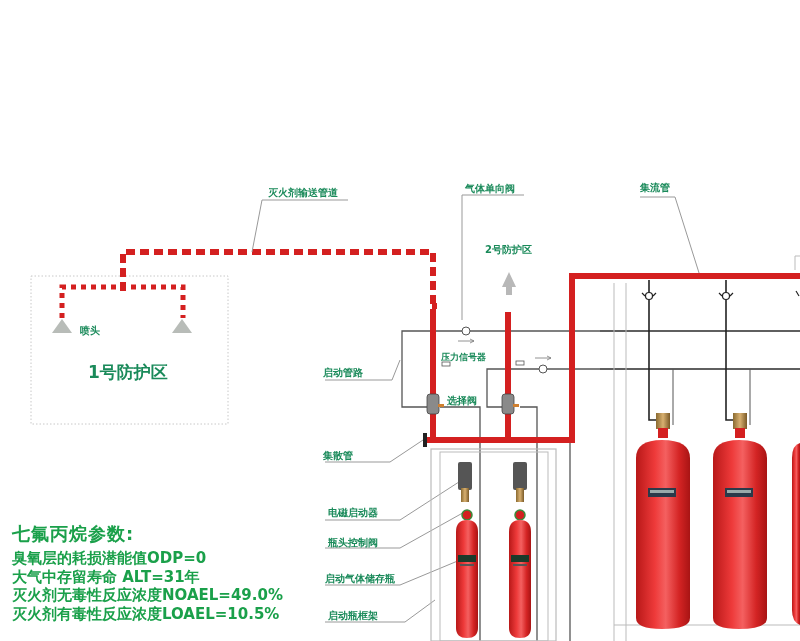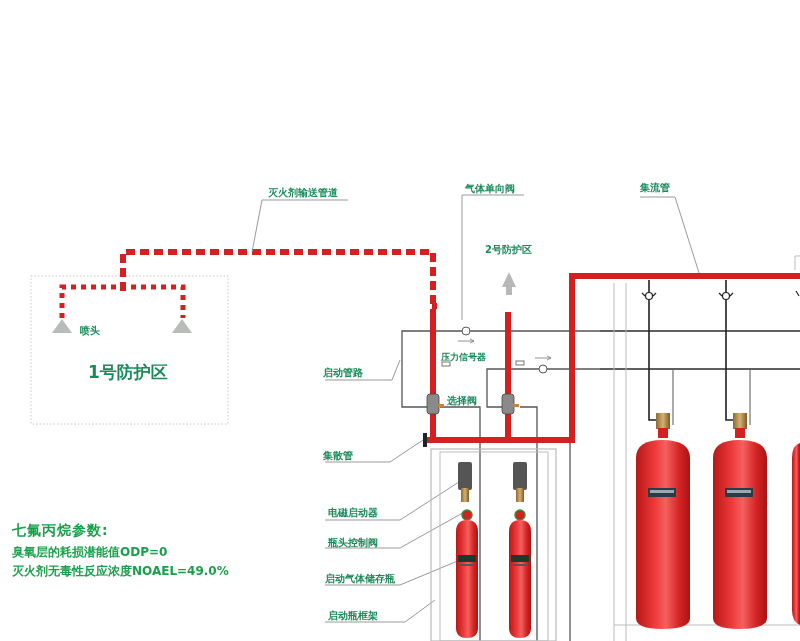--- a/index.html
+++ b/index.html
@@ -3,22 +3,22 @@
 <meta charset="utf-8">
 <style>
   html,body{margin:0;padding:0;background:#ffffff;}
   body{width:800px;height:641px;overflow:hidden;position:relative;font-family:"DejaVu Sans","Liberation Sans",sans-serif;}
   #stage{position:absolute;left:0;top:0;width:800px;height:641px;}
   .lbl{font-family:"DejaVu Sans","Liberation Sans",sans-serif;font-weight:bold;fill:#1a8a5a;}
   .lbl-sm{font-size:10px;}
   .lbl-xs{font-size:9px;}
   .lbl-zone{font-size:17px;}
   .param{position:absolute;left:12px;top:522px;color:#1aa04a;font-family:"DejaVu Sans","Liberation Sans",sans-serif;font-weight:bold;}
-  .param-title{font-size:14px;letter-spacing:1px;margin-bottom:3px;}
-  .param-line{font-size:12px;line-height:18.5px;white-space:nowrap;}
+  .param-title{font-size:18px;letter-spacing:1px;margin-bottom:3px;}
+  .param-line{font-size:15px;line-height:18.5px;white-space:nowrap;}
 </style>
 </head>
 <body>
 
 <svg id="stage" viewBox="0 0 800 641" xmlns="http://www.w3.org/2000/svg">
   <defs>
     <linearGradient id="cylGrad" x1="0" x2="1" y1="0" y2="0">
       <stop offset="0" stop-color="#b81818"></stop>
       <stop offset="0.35" stop-color="#ee3a3a"></stop>
       <stop offset="0.55" stop-color="#f46060"></stop>
@@ -171,14 +171,16 @@
   <text class="lbl lbl-sm" x="323" y="459">集散管</text>
   <text class="lbl lbl-sm" x="328" y="516">电磁启动器</text>
   <text class="lbl lbl-sm" x="328" y="546">瓶头控制阀</text>
   <text class="lbl lbl-sm" x="325" y="582">启动气体储存瓶</text>
   <text class="lbl lbl-sm" x="328" y="619">启动瓶框架</text>
 </svg>
 
 <div class="param">
   <div class="param-title">七氟丙烷参数:</div>
   <div class="param-line">臭氧层的耗损潜能值ODP=0</div>
+  <div class="param-line">大气中存留寿命 ALT=31年</div>
   <div class="param-line">灭火剂无毒性反应浓度NOAEL=49.0%</div>
+  <div class="param-line">灭火剂有毒性反应浓度LOAEL=10.5%</div>
 </div>
 
 </body></html>

